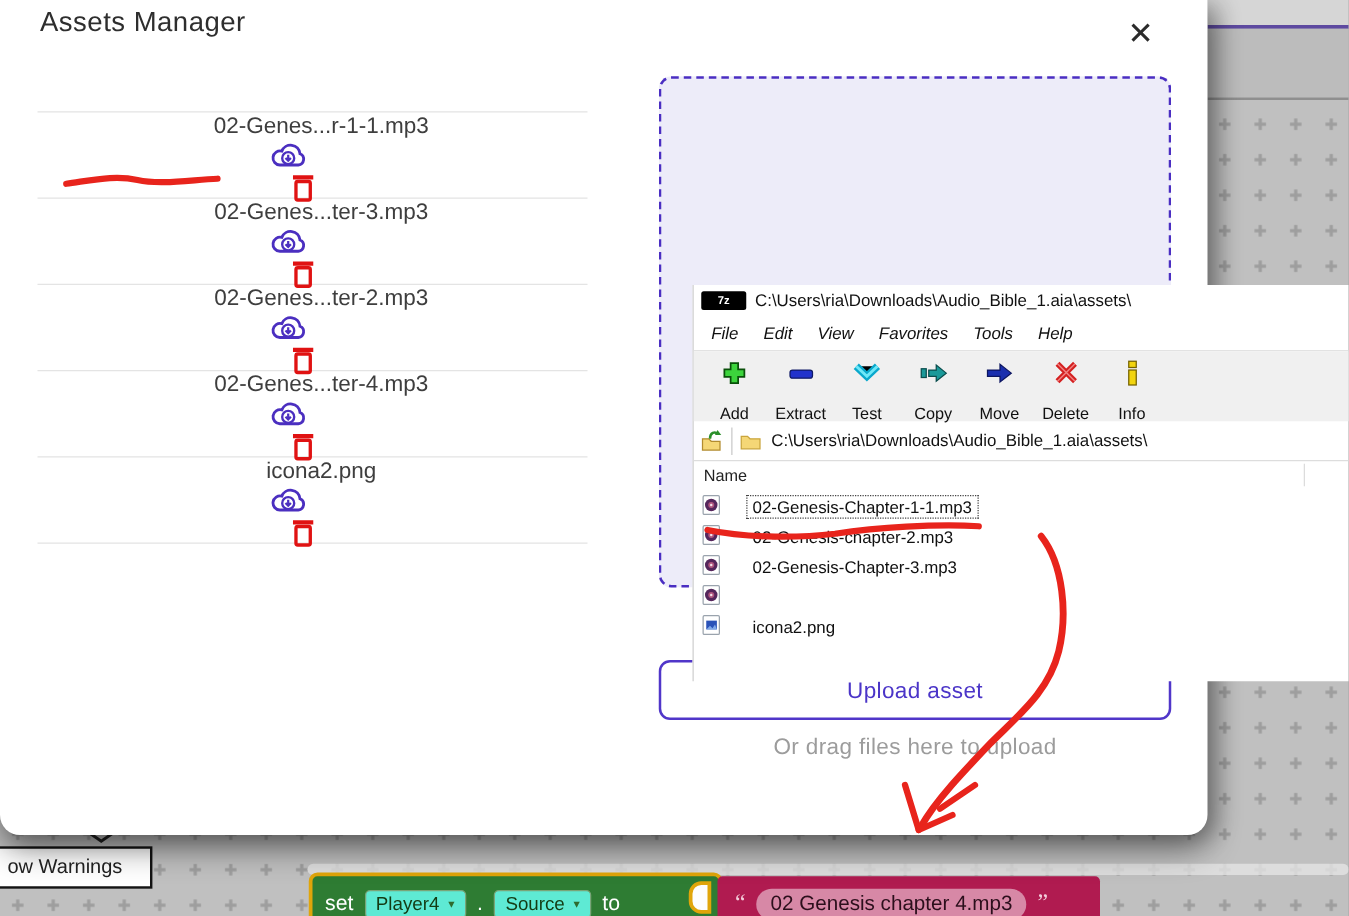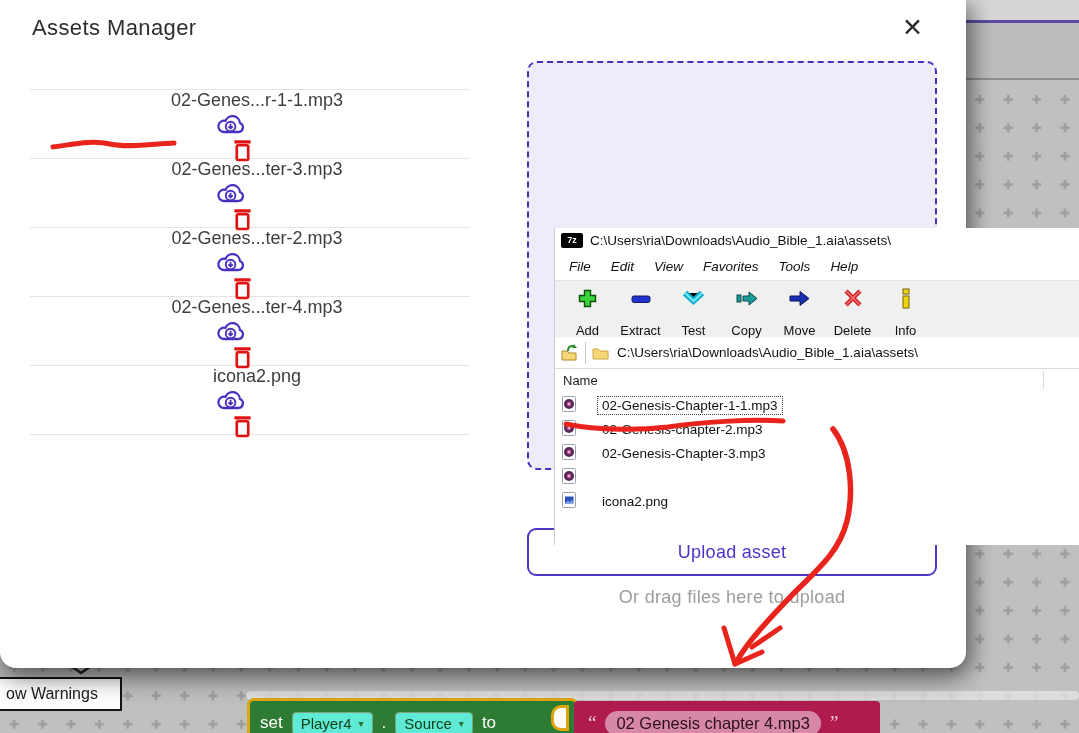--- a/index.html
+++ b/index.html
@@ -33,41 +33,41 @@
       border-radius:4px;box-sizing:border-box;display:flex;align-items:center;gap:9px;
       padding:2px 12px 0 14px;z-index:8;}
   .block-text .quote{color:#f3cfdc;font-size:19px;font-family:"Liberation Serif",serif;}
   .block-text .field{background:#d788a6;border-radius:13px;padding:3px 11px;color:#2c0f1c;
       font-size:16.5px;white-space:nowrap;}
 
   
   .dialog{position:absolute;left:0;top:0;width:966px;height:668px;background:#fff;
       border-radius:0 0 16px 16px;z-index:10;
       box-shadow:0 10px 26px rgba(0,0,0,.45),8px 4px 18px rgba(0,0,0,.22);}
-  .dialog-title{position:absolute;left:32px;top:15px;font-size:22px;color:#2e2e2e;letter-spacing:.4px;}
+  .dialog-title{position:absolute;left:32px;top:5px;font-size:22px;color:#2e2e2e;letter-spacing:.4px;}
   .close-x{position:absolute;left:902px;top:15px;font-size:25px;color:#2b2b2b;line-height:1;}
   .asset-list{position:absolute;left:30px;top:89px;width:440px;border-bottom:1px solid #e4e4e4;}
   .asset-row{height:68px;border-top:1px solid #e4e4e4;display:flex;align-items:center;flex-direction:column;}
   .asset-name{flex:1;font-size:18px;color:#3e3e3e;padding-left:14px;}
   .asset-dl{width:32px;margin-right:40px;display:flex;align-items:center;}
   .asset-trash{width:24px;margin-right:12px;display:flex;align-items:center;}
 
   .dropzone{position:absolute;left:527px;top:61px;width:410px;height:409px;background:#edecf9;
       border:2px dashed #4a2ec2;border-radius:10px;box-sizing:border-box;}
   .upload-btn{position:absolute;left:527px;top:528px;width:410px;height:48px;background:#fff;
       border:2px solid #5036c9;border-radius:9px;box-sizing:border-box;color:#4b35c8;font-size:18px;
       display:flex;align-items:center;justify-content:center;letter-spacing:.3px;}
   .drag-hint{position:absolute;left:527px;top:587px;width:410px;text-align:center;
       font-size:18px;color:#9c9c9c;letter-spacing:.3px;}
 
   
   .sevenzip{position:absolute;left:554px;top:228px;width:525px;height:317px;background:#fff;
       z-index:20;color:#111;font-size:13px;border-left:1px solid #cfcfcf;box-sizing:border-box;}
   .sz-title{height:24px;display:flex;align-items:center;gap:7px;padding-left:6px;}
-  .sz-logo{width:22px;height:15px;background:#000;color:#fff;font-size:9px;font-weight:bold;
+  .sz-logo{width:36px;height:15px;background:#000;color:#fff;font-size:9px;font-weight:bold;
       display:flex;align-items:center;justify-content:center;border-radius:2px;}
   .sz-title-text{font-size:13.5px;}
   .sz-menu{height:28px;display:flex;align-items:center;padding-left:4px;border-bottom:1px solid #e2e2e2;}
   .menu-item{padding:0 10px;font-size:13.5px;font-style:italic;}
   .sz-toolbar{height:56px;background:#f0f0f0;display:flex;align-items:flex-start;padding-left:6px;}
   .tb-item{width:53px;display:flex;flex-direction:column;align-items:center;padding-top:4px;gap:12px;}
   .tb-icon{height:26px;display:flex;align-items:center;}
   .tb-label{font-size:13px;}
   .sz-address{height:31px;display:flex;align-items:center;padding-left:4px;border-bottom:1px solid #ddd;}
   .addr-sep{width:1px;height:22px;background:#c9c9c9;margin:0 6px;}

